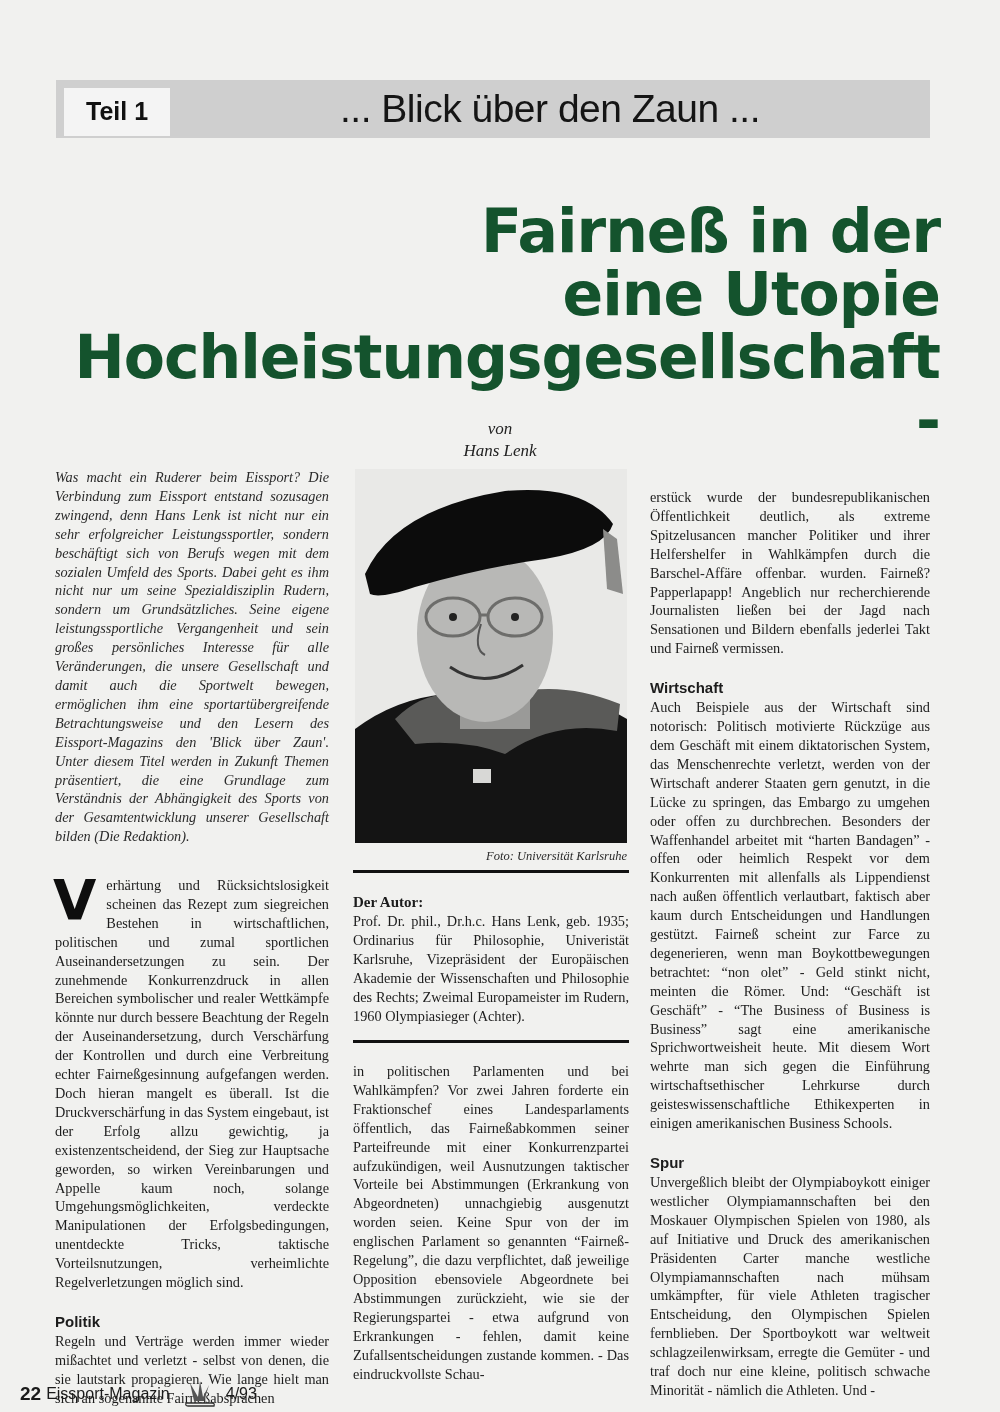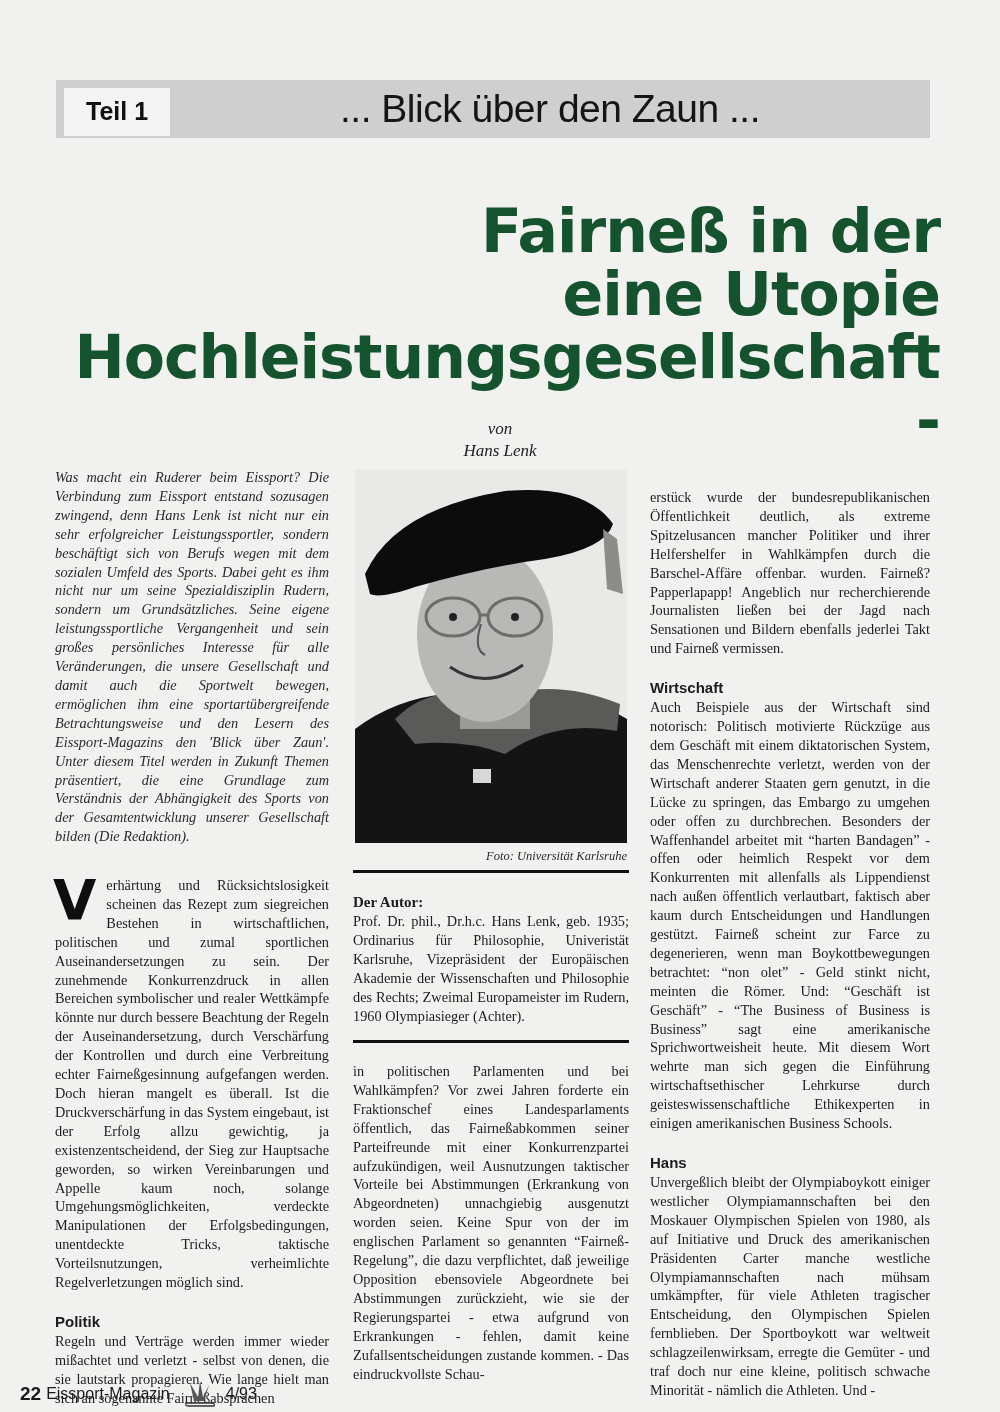--- a/index.html
+++ b/index.html
@@ -108,21 +108,21 @@
 <div class="rule" style="top:1040px"></div>
 
 <div class="col mid2">
   <p>in politischen Parlamenten und bei Wahlkämpfen? Vor zwei Jahren forderte ein Fraktionschef eines Landesparlaments öffentlich, das Fairneßabkommen seiner Parteifreunde mit einer Konkurrenzpartei aufzukündigen, weil Ausnutzungen taktischer Vorteile bei Abstimmungen (Erkrankung von Abgeordneten) unnachgiebig ausgenutzt worden seien. Keine Spur von der im englischen Parlament so genannten “Fairneß-Regelung”, die dazu verpflichtet, daß jeweilige Opposition ebensoviele Abgeordnete bei Abstimmungen zurückzieht, wie sie der Regierungspartei - etwa aufgrund von Erkrankungen - fehlen, damit keine Zufallsentscheidungen zustande kommen. - Das eindruckvollste Schau-</p>
 </div>
 
 <div class="col right">
   <p>erstück wurde der bundesrepublikanischen Öffentlichkeit deutlich, als extreme Spitzelusancen mancher Politiker und ihrer Helfershelfer in Wahlkämpfen durch die Barschel-Affäre offenbar. wurden. Fairneß? Papperlapapp! Angeblich nur recherchierende Journalisten ließen bei der Jagd nach Sensationen und Bildern ebenfalls jederlei Takt und Fairneß vermissen.</p>
   <div class="subhead">Wirtschaft</div>
   <p>Auch Beispiele aus der Wirtschaft sind notorisch: Politisch motivierte Rückzüge aus dem Geschäft mit einem diktatorischen System, das Menschenrechte verletzt, werden von der Wirtschaft anderer Staaten gern genutzt, in die Lücke zu springen, das Embargo zu umgehen oder offen zu durchbrechen. Besonders der Waffenhandel arbeitet mit “harten Bandagen” - offen oder heimlich Respekt vor dem Konkurrenten mit allenfalls als Lippendienst nach außen öffentlich verlautbart, faktisch aber kaum durch Entscheidungen und Handlungen gestützt. Fairneß scheint zur Farce zu degenerieren, wenn man Boykottbewegungen betrachtet: “non olet” - Geld stinkt nicht, meinten die Römer. Und: “Geschäft ist Geschäft” - “The Business of Business is Business” sagt eine amerikanische Sprichwortweisheit heute. Mit diesem Wort wehrte man sich gegen die Einführung wirtschaftsethischer Lehrkurse durch geisteswissenschaftliche Ethikexperten in einigen amerikanischen Business Schools.</p>
-  <div class="subhead">Hans</div>
+  <div class="subhead">Spur</div>
   <p>Unvergeßlich bleibt der Olympiaboykott einiger westlicher Olympiamannschaften bei den Moskauer Olympischen Spielen von 1980, als auf Initiative und Druck des amerikanischen Präsidenten Carter manche westliche Olympiamannschaften nach mühsam umkämpfter, für viele Athleten tragischer Entscheidung, den Olympischen Spielen fernblieben. Der Sportboykott war weltweit schlagzeilenwirksam, erregte die Gemüter - und traf doch nur eine kleine, politisch schwache Minorität - nämlich die Athleten. Und -</p>
 </div>
 
 <div class="footer">
   <span class="pg">22</span>
   <span>Eissport-Magazin</span>
   <svg class="logo" viewBox="0 0 34 30">
     <path d="M12 22 L8 4 L16 18 L18 2 L21 18 L27 6 L22 22 Z" fill="#555"></path>
     <path d="M4 24 L30 24 Q33 24 32 27 L6 27 Q3 27 4 24 Z" fill="none" stroke="#333" stroke-width="1.3"></path>
   </svg>

